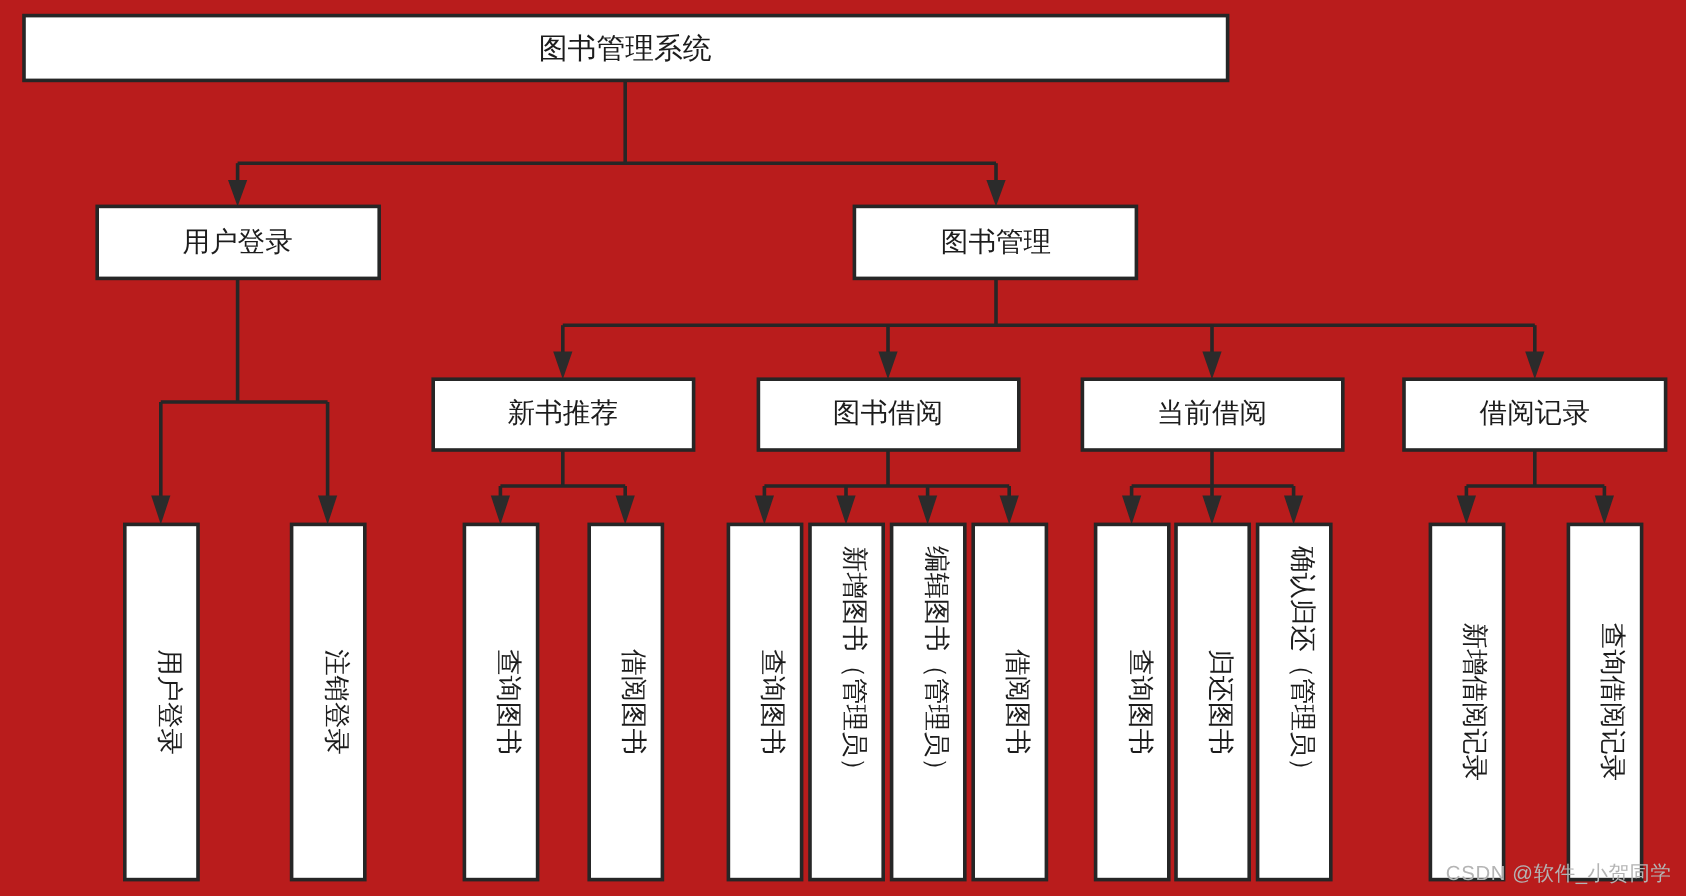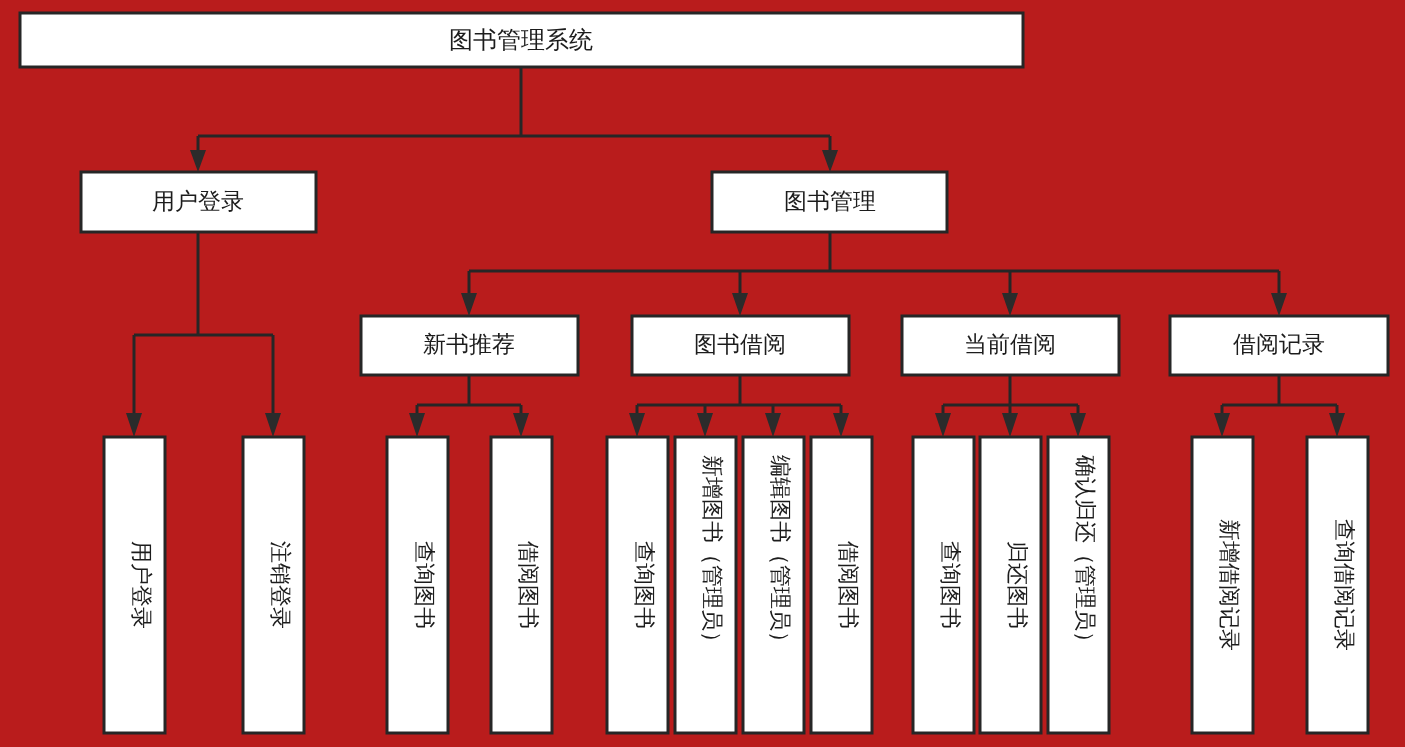--- a/index.html
+++ b/index.html
@@ -236,14 +236,15 @@
       </g>
 
       <g>
         <rect class="node-box" x="1307" y="437" width="61" height="296"></rect>
         <text class="leaf-label" x="1337" y="585" transform="rotate(90 1337 585)">查询借阅记录</text>
       </g>
 
     </g>
   </svg>
 
+  <div class="watermark">CSDN @软件_小贺同学</div>
 
 </div>
 
 </body></html>

